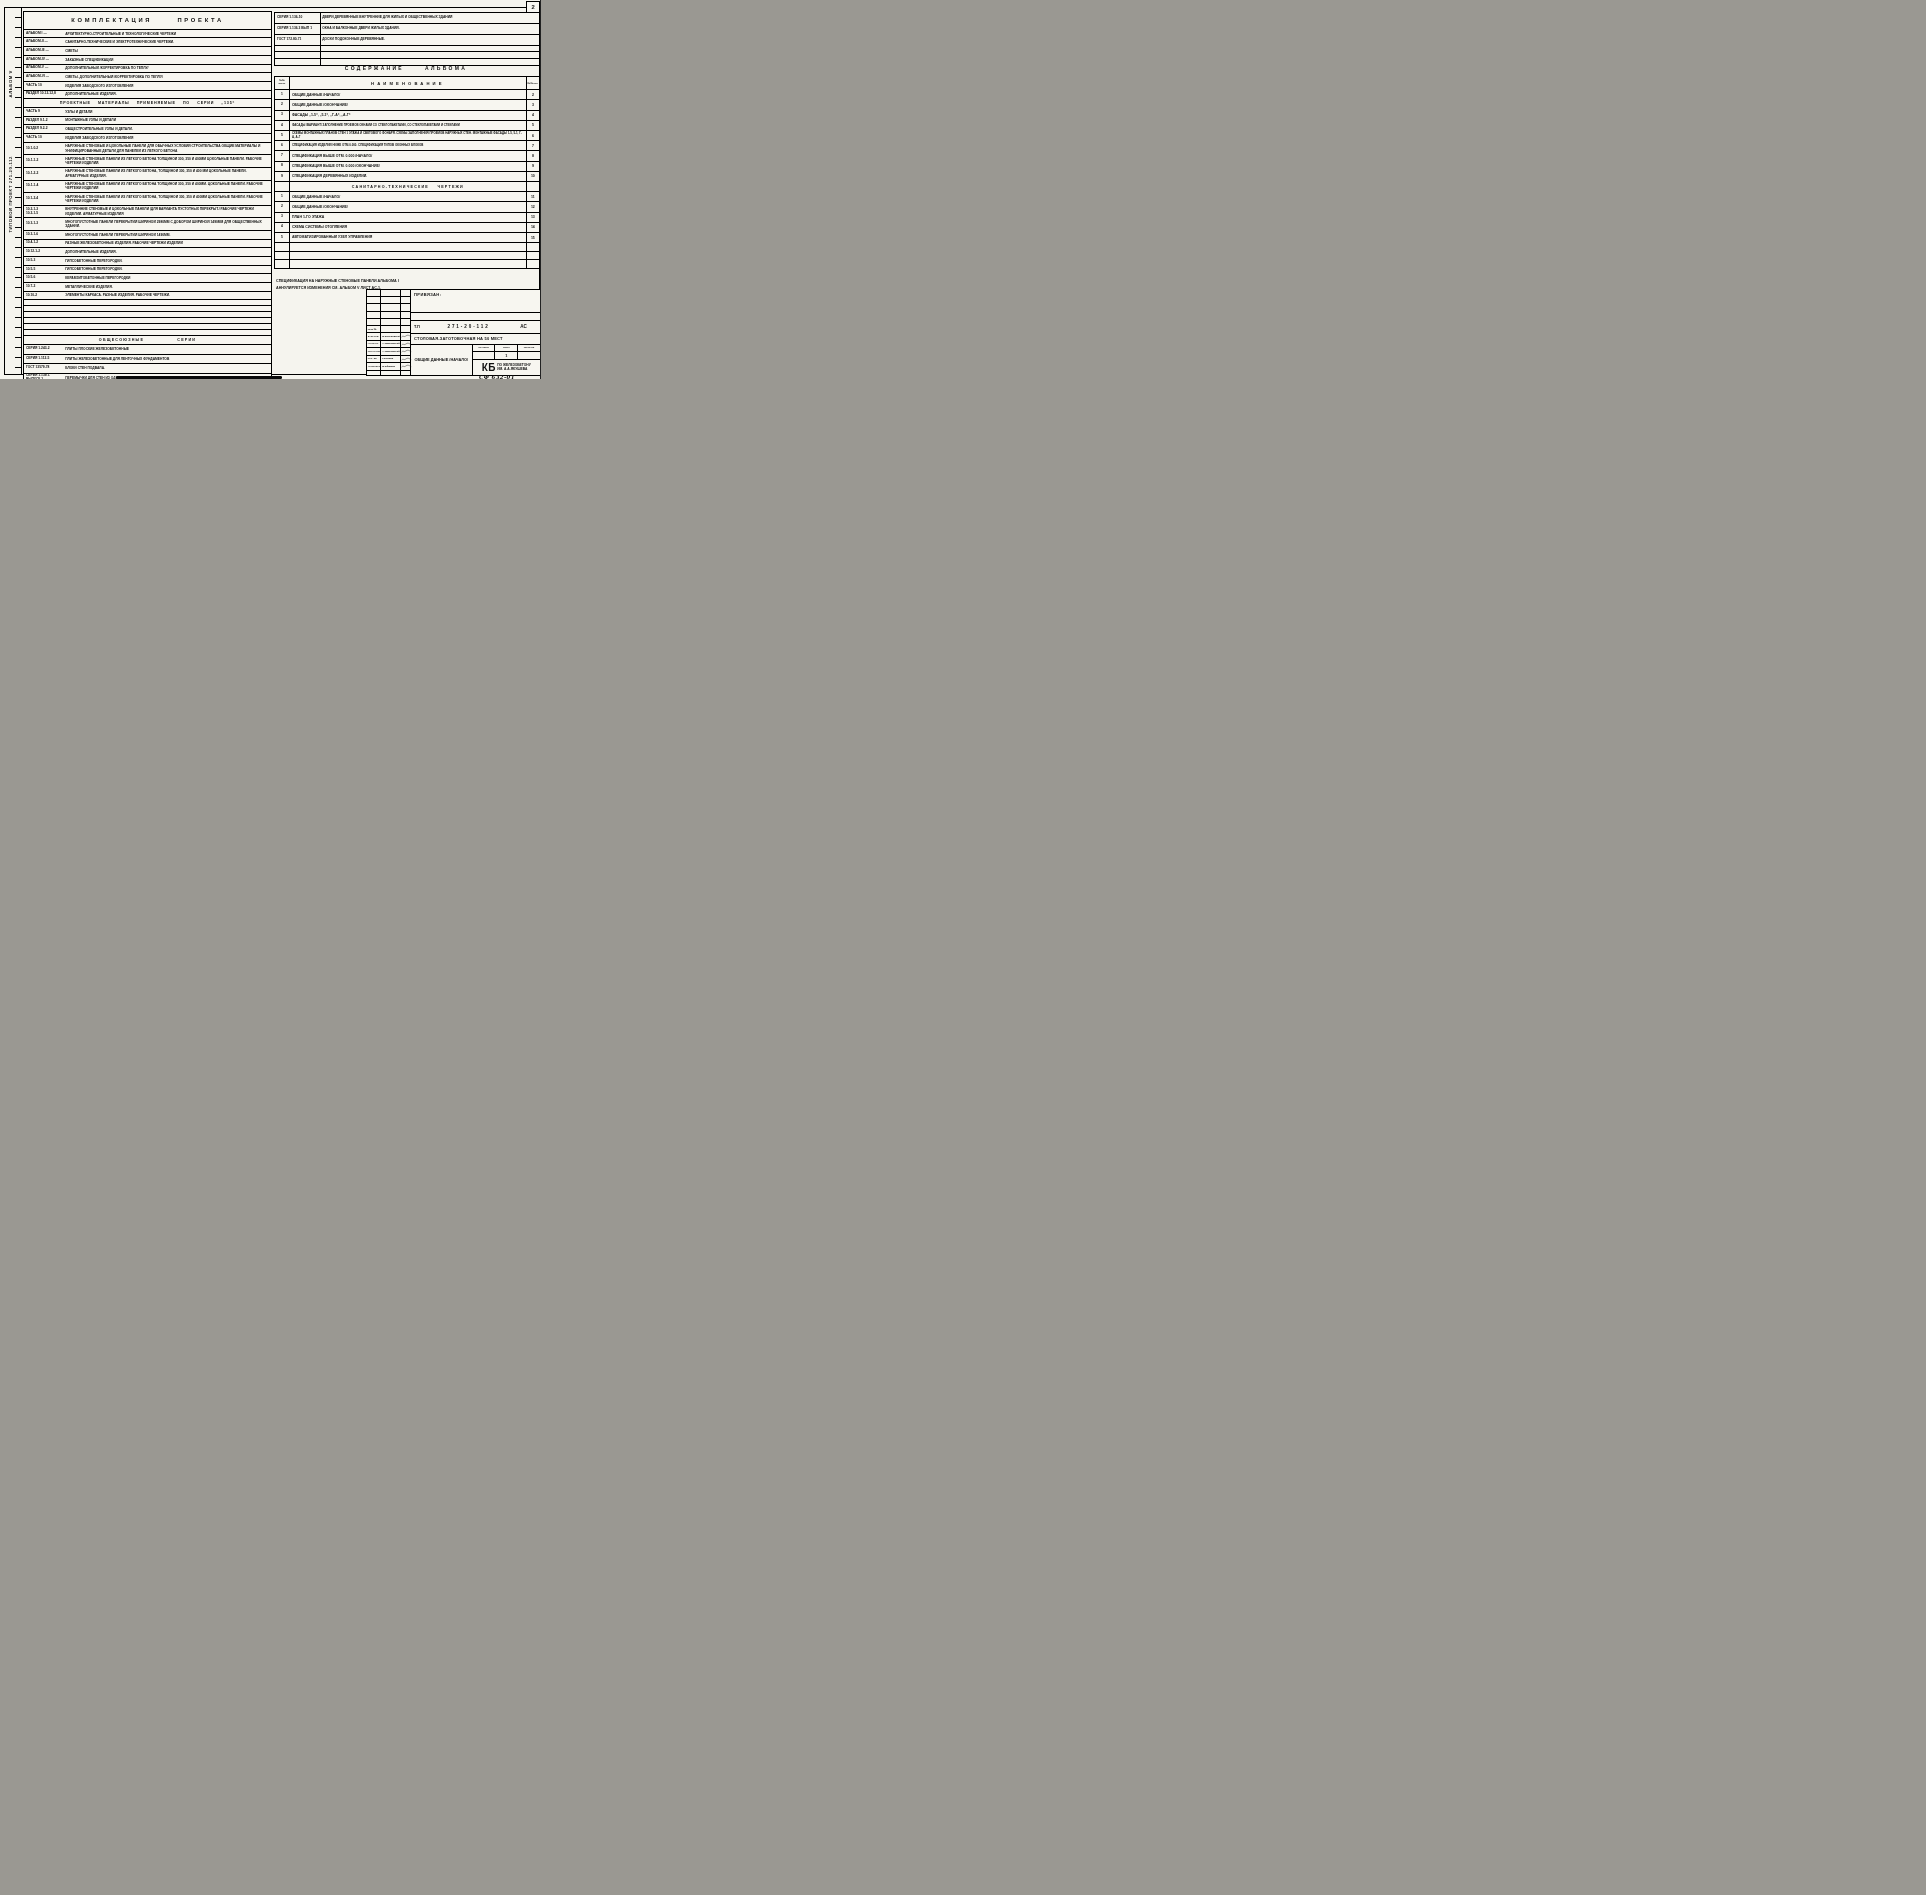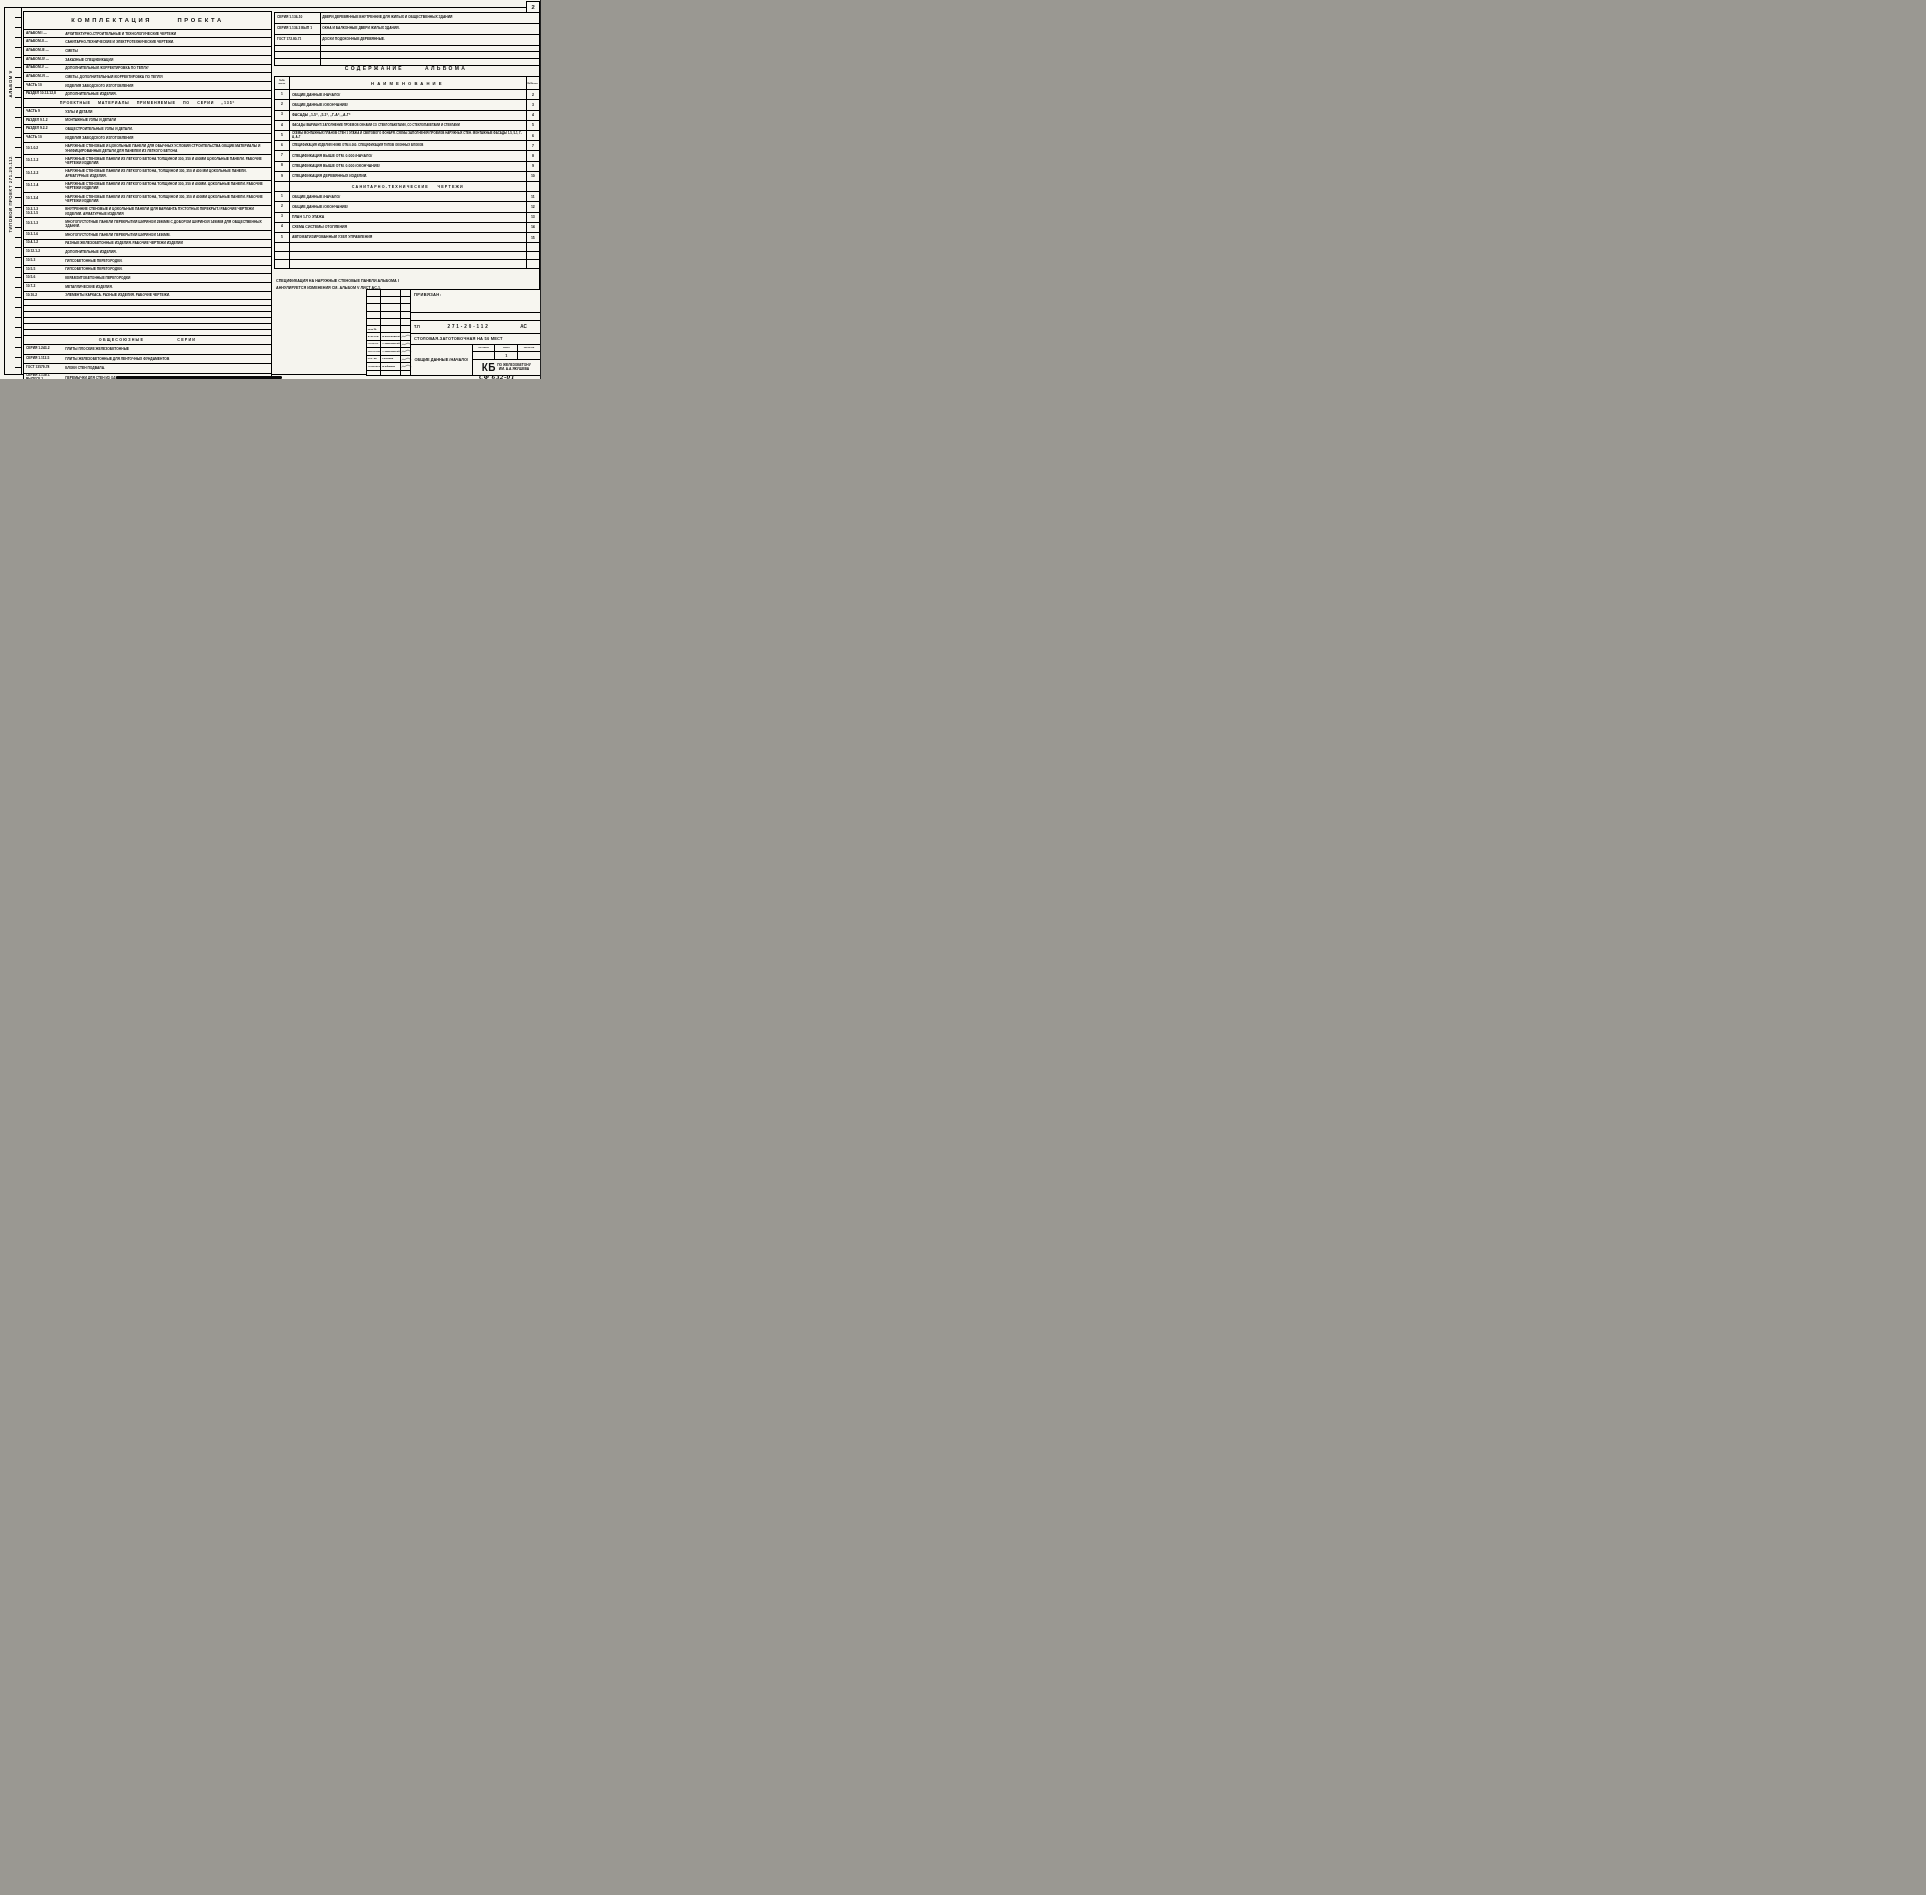--- a/index.html
+++ b/index.html
@@ -82,21 +82,21 @@
   .tbr-bottom{flex:1;display:flex;}
   .sheet-title-cell{width:59px;border-right:0.8px solid #000;display:flex;align-items:center;justify-content:center;
                     text-align:center;font-size:3.9px;font-weight:bold;padding:0.8px;}
   .right-col{flex:1;display:flex;flex-direction:column;}
   .stg-row{display:flex;border-bottom:0.6px solid #000;}
   .stg-row.hdrr{height:5.8px;}
   .stg-row.valr{height:7.7px;}
   .stg-cell{flex:1;display:flex;align-items:center;justify-content:center;font-size:2.5px;font-weight:bold;}
   .stg-cell + .stg-cell{border-left:0.6px solid #000;}
   .stg-row.valr .stg-cell{font-size:3.9px;}
-  .org-cell{flex:1;display:flex;align-items:center;justify-content:center;padding:0.8px;text-align:center;}
+  .org-cell{flex:1;display:flex;align-items:center;justify-content:center;padding:0.8px;}
   .kb{font-size:10px;font-weight:bold;letter-spacing:0.4px;line-height:1;}
   .orgtxt{margin-left:1.2px;font-size:3.3px;font-weight:bold;line-height:1.2;}
   .stamp{position:absolute;left:479px;top:374px;font-family:"DejaVu Serif",serif;font-style:italic;
          font-weight:bold;font-size:5.4px;letter-spacing:0.4px;}
 </style>
 </head>
 <body>
 
 <div id="shot">
 

